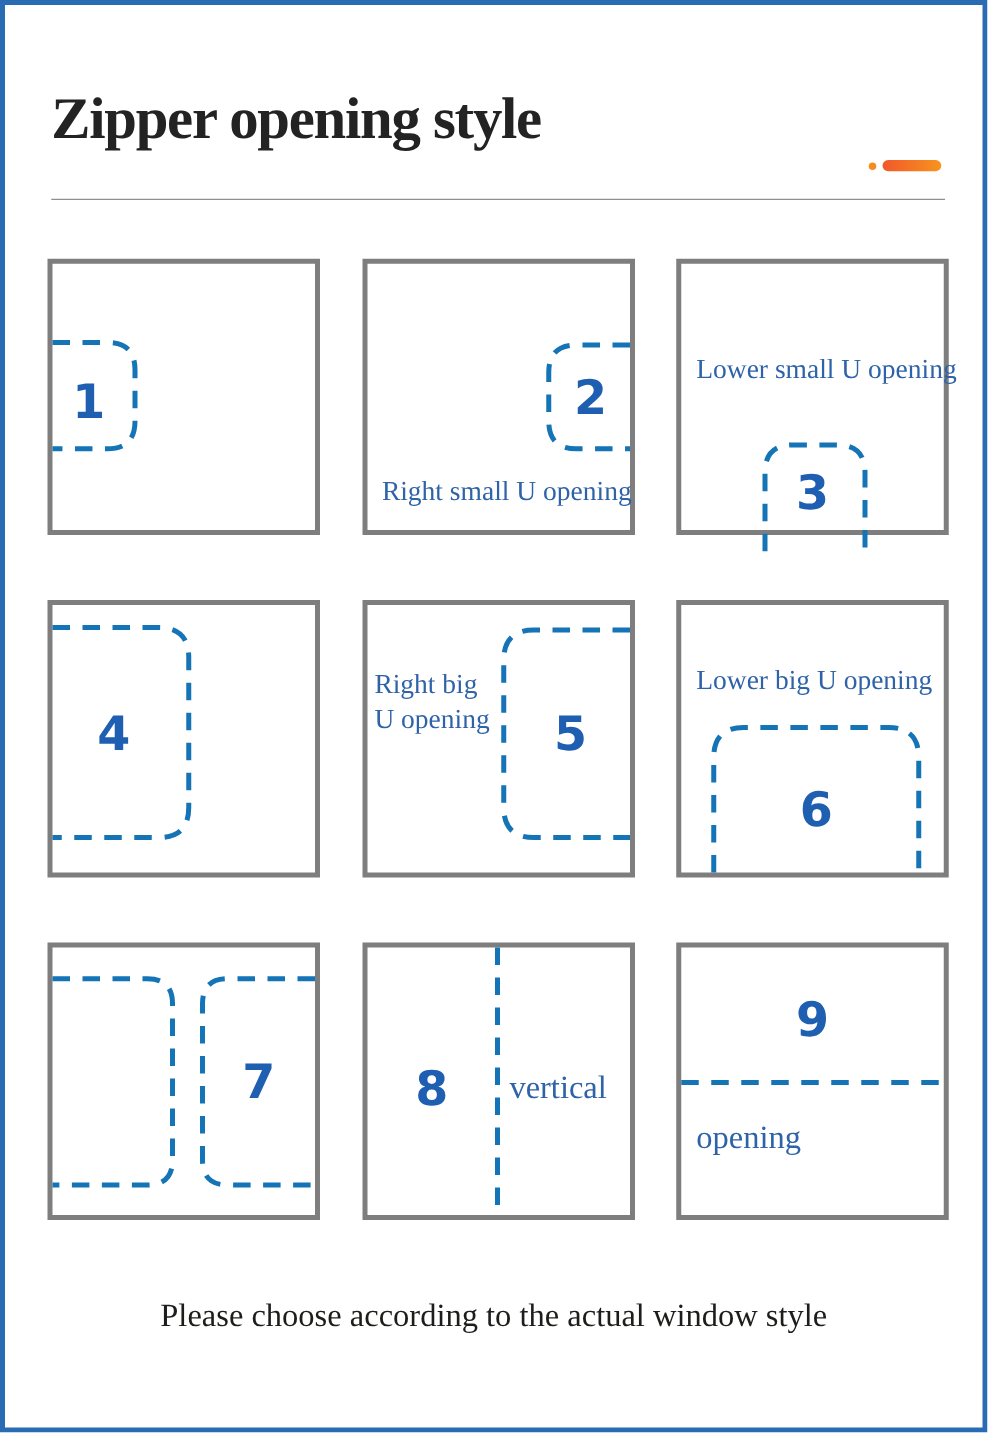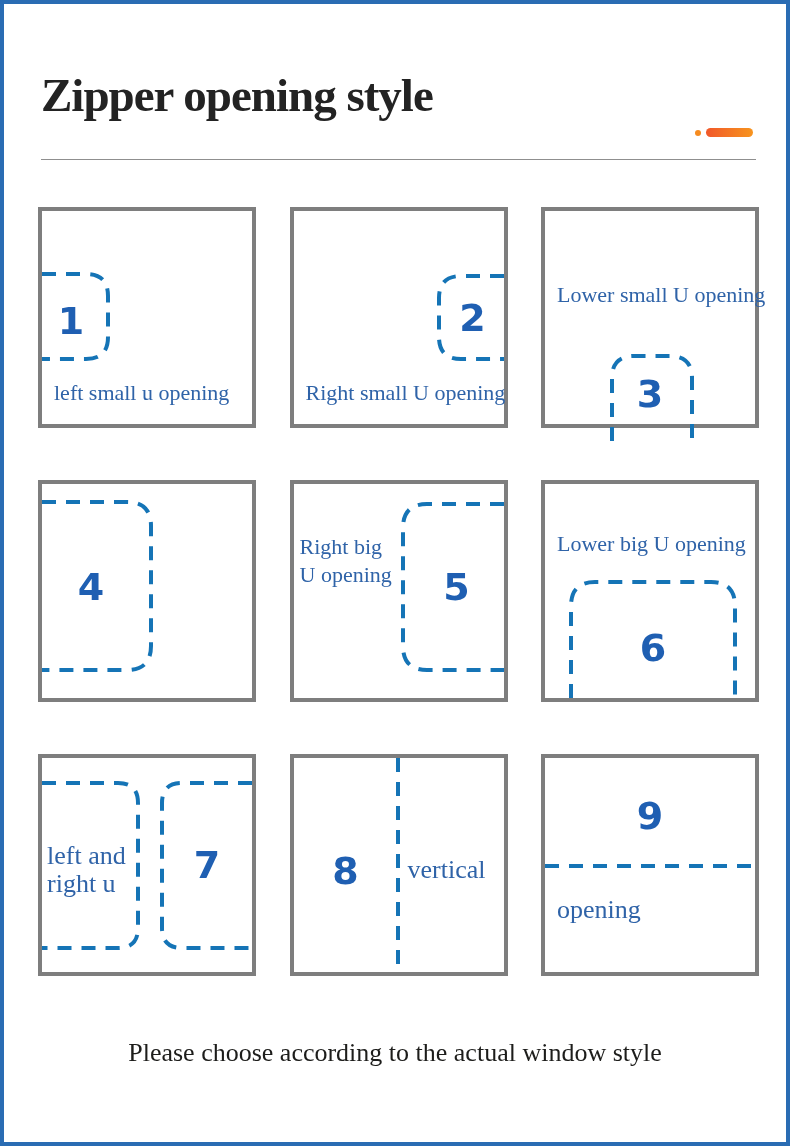--- a/index.html
+++ b/index.html
@@ -96,21 +96,20 @@
 
   <div class="divider"></div>
 
   <div class="grid">
 
     <div class="box b1">
       <svg class="shape" viewBox="0 0 210 213">
         <path d="M 0 63 H 44 Q 66 63 66 85 V 126 Q 66 148 44 148 H 0"></path>
       </svg>
       <div class="num">1</div>
-      <div class="lbl center">left small u opening</div>
     </div>
 
     <div class="box b2">
       <svg class="shape" viewBox="0 0 210 213">
         <path d="M 210 65 H 167 Q 145 65 145 87 V 126 Q 145 148 167 148 H 210"></path>
       </svg>
       <div class="num">2</div>
       <div class="lbl center">Right small U opening</div>
     </div>
 
@@ -145,22 +144,20 @@
       <div class="num">6</div>
       <div class="lbl center">Lower big U opening</div>
     </div>
 
     <div class="box b7">
       <svg class="shape" viewBox="0 0 210 213">
         <path d="M 0 25 H 76 Q 96 25 96 45 V 170 Q 96 190 76 190 H 0"></path>
         <path d="M 210 25 H 140 Q 120 25 120 45 V 170 Q 120 190 140 190 H 210"></path>
       </svg>
       <div class="num">7</div>
-      <div class="lbl big">left and
-right u</div>
     </div>
 
     <div class="box b8">
       <svg class="shape" viewBox="0 0 210 213">
         <path d="M 104 0 V 213"></path>
       </svg>
       <div class="num">8</div>
       <div class="lbl big">vertical</div>
     </div>
 

